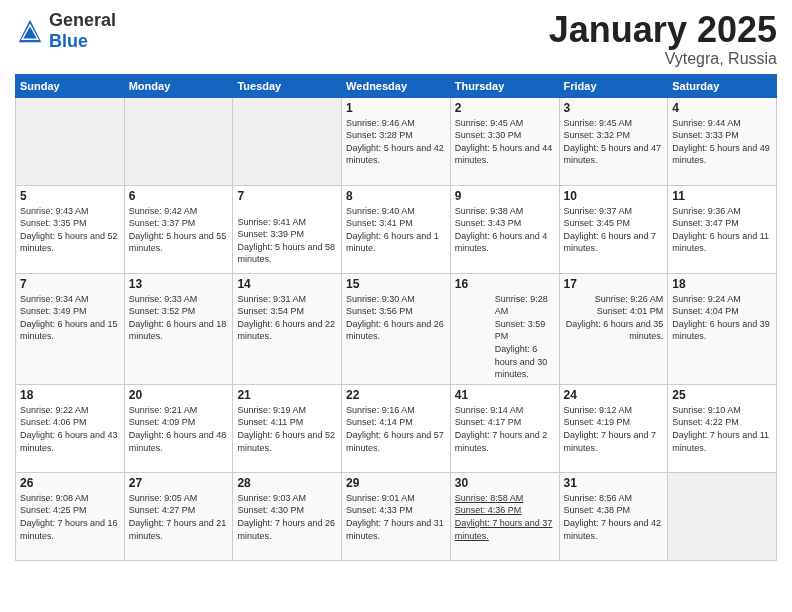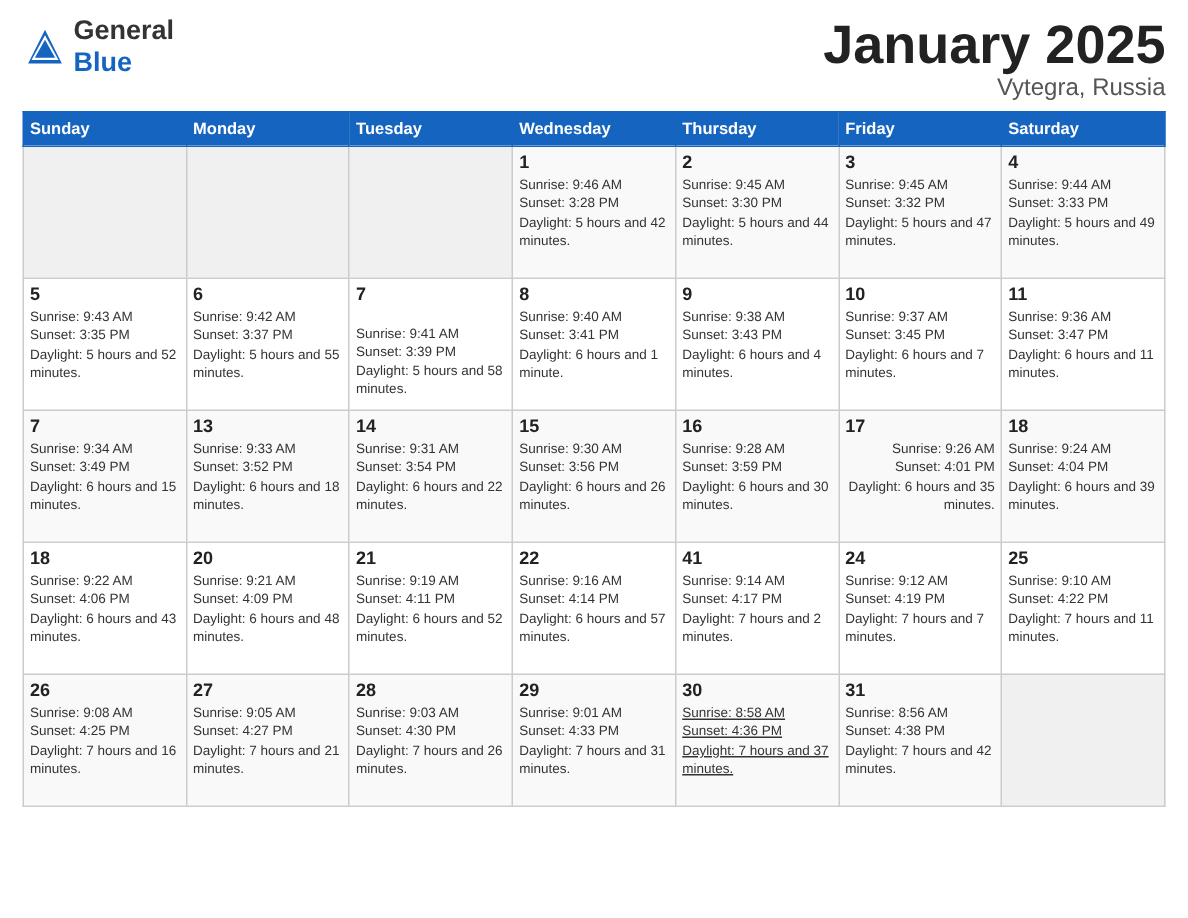--- a/index.html
+++ b/index.html
@@ -211,21 +211,21 @@
 Daylight: 6 hours and 22 minutes.</div>
           </td>
           <td>
             <div class="day-number">15</div>
             <div class="cell-content" style="white-space: pre-line;">Sunrise: 9:30 AM
 Sunset: 3:56 PM
 Daylight: 6 hours and 26 minutes.</div>
           </td>
           <td>
             <div class="day-number">16</div>
-            <div class="cell-content" style="white-space: pre-line;">Sunrise: 9:28 AM
+            <div class="cell-content" style="white-space: pre-line; margin-left: 40px;">Sunrise: 9:28 AM
 Sunset: 3:59 PM
 Daylight: 6 hours and 30 minutes.</div>
           </td>
           <td>
             <div class="day-number">17</div>
             <div class="cell-content" style="white-space: pre-line; text-align: right;">Sunrise: 9:26 AM
 Sunset: 4:01 PM
 Daylight: 6 hours and 35 minutes.</div>
           </td>
           <td>

